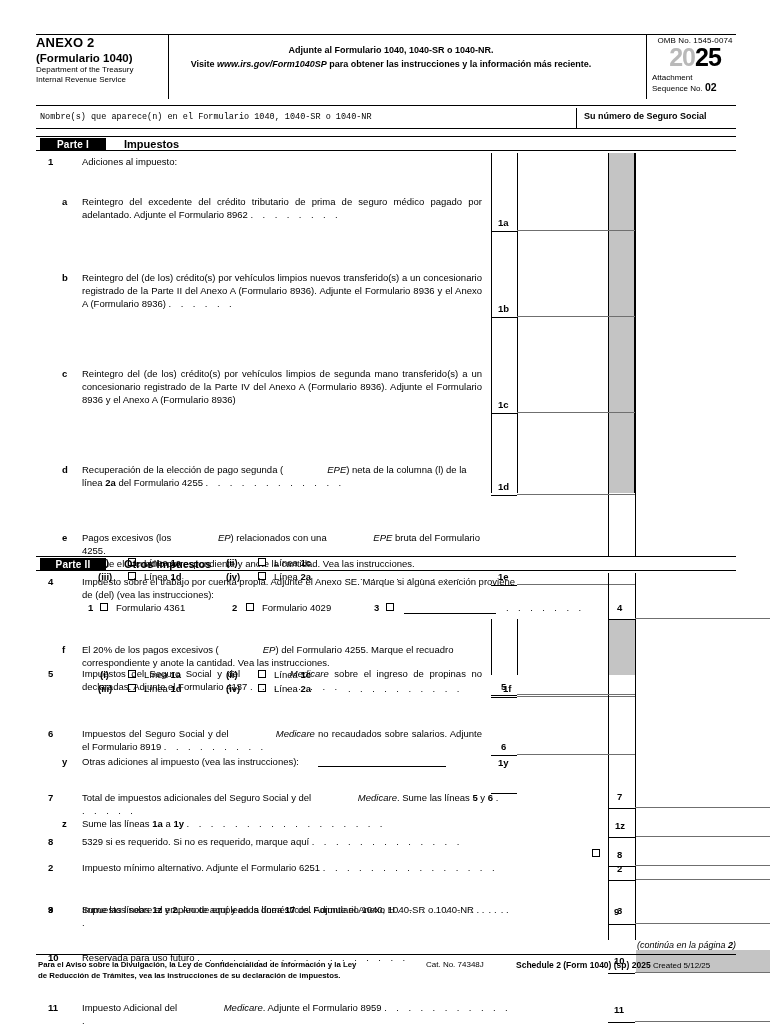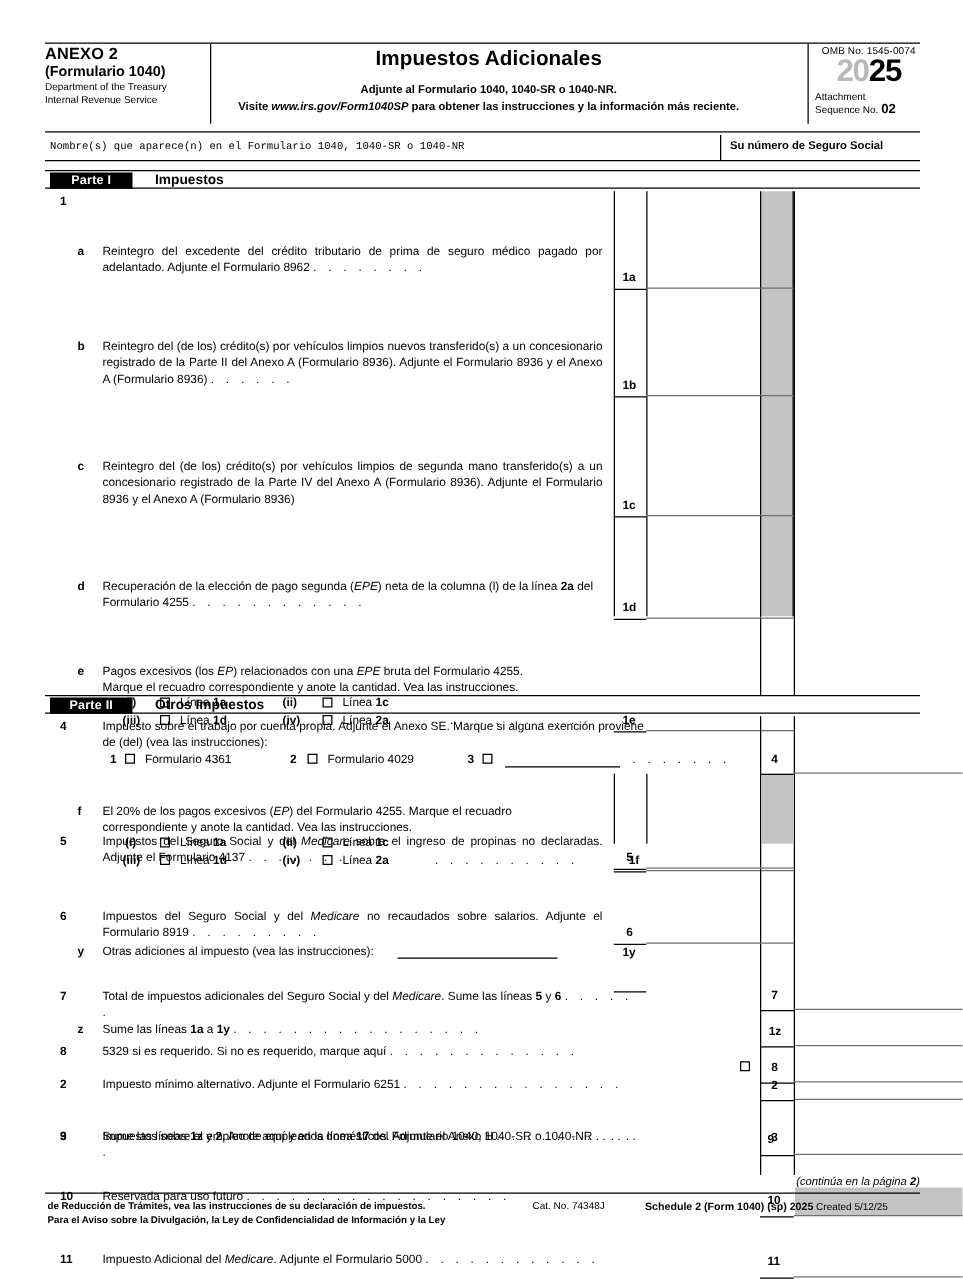--- a/index.html
+++ b/index.html
@@ -48,21 +48,21 @@
   .partbar .tag { position:absolute; left:4px; top:1px; width:66px; height:13px; background:#000; color:#fff;
                   font-size:10px; font-weight:bold; text-align:center; line-height:13px; letter-spacing:.2px;}
   .partbar .ttl { position:absolute; left:88px; top:1px; font-size:11px; font-weight:bold; line-height:13px; }
 
   
   .body { position:absolute; left:36px; width:700px; }
   .row { position:relative; width:700px; }
   .row .ln { position:absolute; left:12px; font-size:9.5px; font-weight:bold; top:3px; }
   .row .sub { position:absolute; left:26px; font-size:9.5px; font-weight:bold; top:3px; }
   .row .txt { position:absolute; left:46px; top:2px; font-size:9.5px; line-height:13.2px; }
-  .row .txt i { font-style:italic; }
+  .row .txt i { font-style:italic;margin-left:44px; }
   .row .txt b { font-weight:bold; }
   .just { text-align:justify; text-align-last:left; }
 
   .dots { letter-spacing:3.4px; color:#000; }
 
   .vline { position:absolute; border-left:1px solid #000; }
   .hline { position:absolute; border-top:1px solid #6f6f6f; }
   .hline-d { position:absolute; border-top:1px solid #000; }
   .greyband { position:absolute; background:#c4c4c4; border-left:1px solid #000; border-right:1px solid #000;}
   .greyfill { position:absolute; background:#c4c4c4; }
@@ -87,21 +87,20 @@
 
   <div class="hdr">
     <div class="hdr-left">
       <div class="hdr-sched">ANEXO 2</div>
       <div class="hdr-form">(Formulario 1040)</div>
       <div class="hdr-dept">Department of the Treasury</div>
       <div class="hdr-dept" style="margin-top:0">Internal Revenue Service</div>
     </div>
     <div class="hdr-vrule"></div>
     <div class="hdr-mid">
-      <div class="hdr-title">Impuestos Adicionales</div>
       <div class="hdr-sub1">Adjunte al Formulario 1040, 1040-SR o 1040-NR.</div>
       <div class="hdr-sub2"><span>Visite </span><i>www.irs.gov/Form1040SP</i><span> para obtener las instrucciones y la información más reciente.</span></div>
     </div>
     <div class="hdr-vrule2"></div>
     <div class="hdr-right">
       <div class="omb">OMB No. 1545-0074</div>
       <div class="yearbox"><span class="yr-grey">20</span><span class="yr-blk">25</span></div>
       <div class="attach">
         <div>Attachment</div>
         <div><span>Sequence No.</span> <span class="num">02</span></div>
@@ -127,20 +126,21 @@
   <div class="body" style="top:153px; height:403px;">
 
     <div class="vline" style="left:455px; top:0; height:340px;"></div>
     <div class="vline" style="left:481px; top:0; height:340px;"></div>
     <div class="greyband" style="left:572px; top:0; width:27px; height:340px;"></div>
     <div class="vline" style="left:599px; top:0; height:403px;"></div>
     <div class="vline" style="left:572px; top:340px; height:63px;"></div>
 
     <div class="row" style="top:0px;height:20px;">
       <div class="ln">1</div>
+      <div class="txt" style="width:400px;">Adiciones al impuesto:</div>
     </div>
 
     <div class="row" style="top:20px;height:38px;">
       <div class="sub">a</div>
       <div class="txt just" style="width:400px;"><span>Reintegro del excedente del crédito tributario de prima de seguro médico pagado por adelantado. Adjunte el Formulario 8962</span> <span class="dots">. . . . . . . .</span></div>
       <div class="boxnum" style="left:462px; top:24px;">1a</div>
       <div class="hline" style="left:481px; top:37px; width:118px;"></div>
       <div class="hline-d" style="left:455px; top:37.5px; width:26px;"></div>
     </div>
 
@@ -332,34 +332,34 @@
       <div class="ln">10</div>
       <div class="txt" style="width:440px;"><span>Reservada para uso futuro</span> <span class="dots">. . . . . . . . . . . . . . . . . .</span></div>
       <div class="greyfill" style="left:600px; top:1px; width:136px; height:22px;"></div>
       <div class="boxnum" style="left:578px; top:6px;">10</div>
       <div class="hline" style="left:599px; top:23px; width:137px;"></div>
       <div class="hline-d" style="left:572px; top:23.5px; width:27px;"></div>
     </div>
 
     <div class="row" style="top:215px;height:24px;">
       <div class="ln">11</div>
-      <div class="txt" style="width:440px;"><span>Impuesto Adicional del </span><i>Medicare</i><span>. Adjunte el Formulario 5000</span> <span class="dots">. . . . . . . . . . . .</span></div>
+      <div class="txt" style="width:440px;"><span>Impuesto Adicional del </span><i>Medicare</i><span>. Adjunte el Formulario 8959</span> <span class="dots">. . . . . . . . . . . .</span></div>
       <div class="boxnum" style="left:578px; top:5px;">11</div>
       <div class="hline" style="left:599px; top:22px; width:137px;"></div>
       <div class="hline-d" style="left:572px; top:22.5px; width:27px;"></div>
     </div>
 
   </div>
 
   <div class="contin" style="left:600px; top:940px; width:136px; text-align:right;"><span>(continúa en la página </span><b>2</b><span>)</span></div>
 
   <div class="rule" style="left:36px; top:954px; width:700px; height:1.3px;"></div>
 
   <div class="foot" style="top:960px; width:700px; height:26px;">
     <div class="l">
+      <div>Para el Aviso sobre la Divulgación, la Ley de Confidencialidad de Información y la Ley</div>
       <div>de Reducción de Trámites, vea las instrucciones de su declaración de impuestos.</div>
-      <div>Para el Aviso sobre la Divulgación, la Ley de Confidencialidad de Información y la Ley</div>
     </div>
     <div class="c">Cat. No. 74348J</div>
     <div class="r"><b>Schedule 2 (Form 1040) (sp) 2025</b> <span>Created 5/12/25</span></div>
   </div>
 
 </div>
 
 </body></html>

